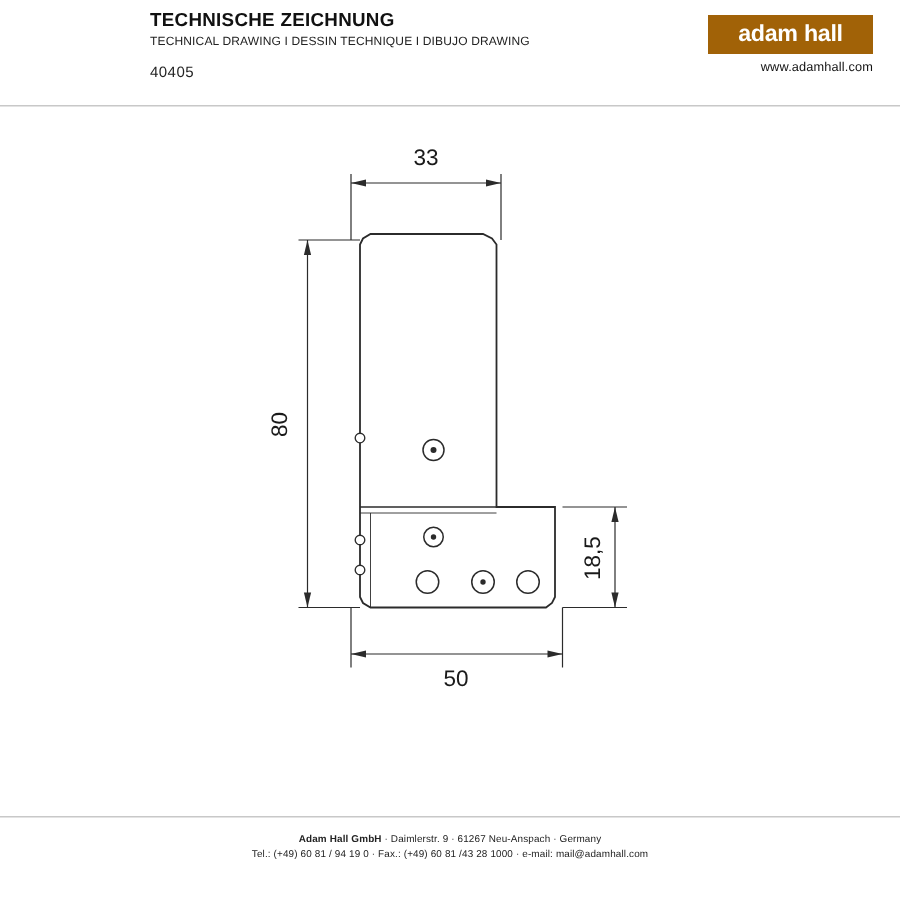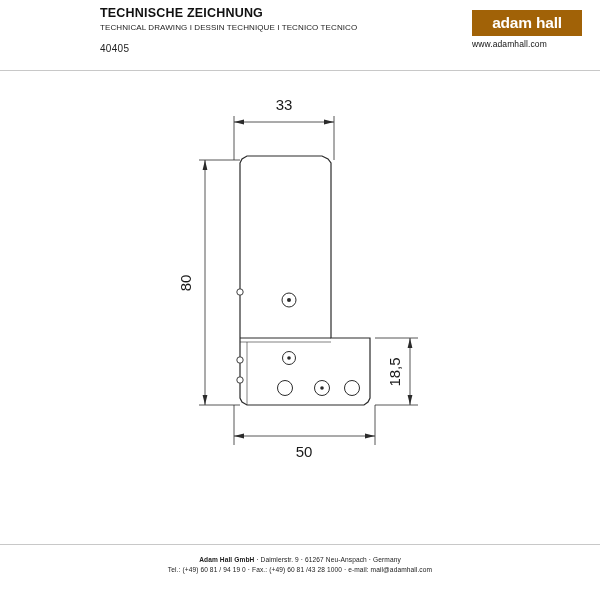--- a/index.html
+++ b/index.html
@@ -86,21 +86,21 @@
     height: 26px;
     line-height: 26px;
     text-align: center;
     color: #ffffff;
     font-size: 15.5px;
     font-weight: bold;
     letter-spacing: -0.2px;
   }
   #logo-url {
     width: 110px;
-    text-align: left;
+    text-align: right;
     font-size: 8.5px;
     color: #111;
     margin-top: 3px;
     letter-spacing: 0.1px;
   }
 
   
   #drawing-wrap {
     position: absolute;
     left: 0;
@@ -138,21 +138,21 @@
 </style>
 </head>
 <body>
 
 <div id="page">
 
   <div id="header">
 
     <div id="title-block">
       <div id="doc-title">TECHNISCHE ZEICHNUNG</div>
-      <div id="doc-subtitle">TECHNICAL DRAWING I DESSIN TECHNIQUE I TECNICO TECNICO</div>
+      <div id="doc-subtitle">TECHNICAL DRAWING I DESSIN TECHNIQUE I DIBUJO DRAWING</div>
     </div>
 
     <div id="article-number">40405</div>
 
     <div id="logo">
       <div id="logo-box">
         <div id="logo-text">adam hall</div>
       </div>
       <div id="logo-url">www.adamhall.com</div>
     </div>

